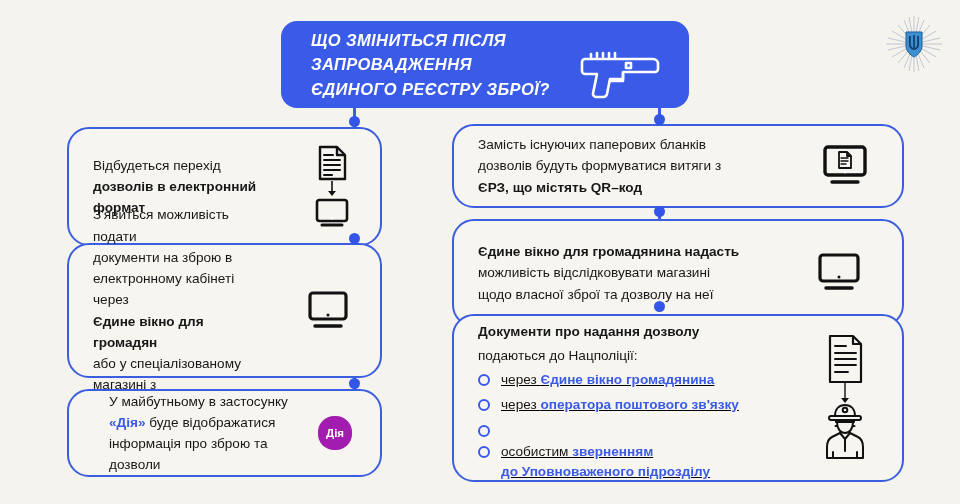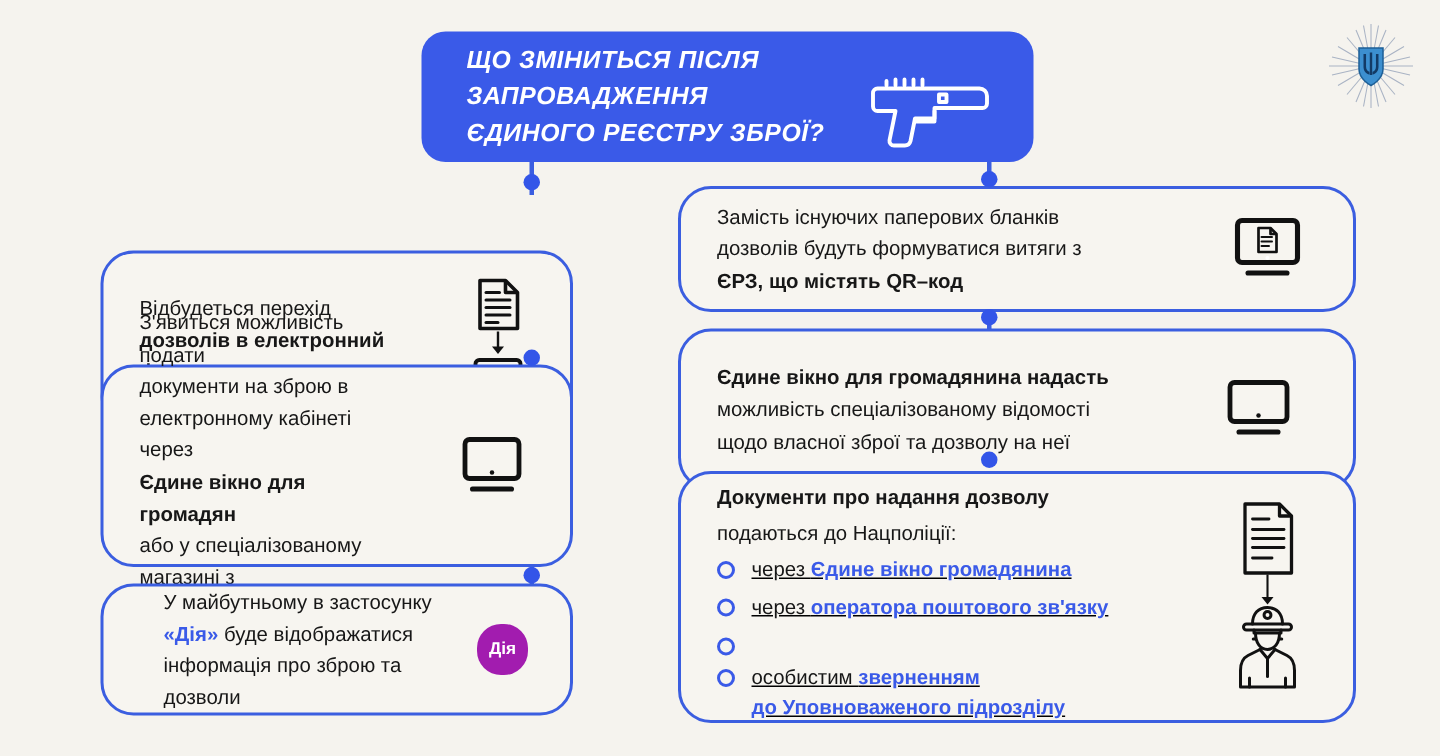--- a/index.html
+++ b/index.html
@@ -40,21 +40,21 @@
     border:2.5px solid #3b5ee0;border-radius:22px;
     box-sizing:border-box;z-index:2;
     display:flex;align-items:center;
   }
   .card .body{padding-left:24px;padding-right:6px;flex:1;}
   .card p{margin:0;color:#171717;font-size:13.6px;line-height:1.56;}
   .hl{color:#3a5ae8;font-weight:bold;}
   .ico{flex:0 0 auto;display:flex;align-items:center;justify-content:center;}
 
   
-  #card-l1{left:67px;  top:127px; width:315px; height:119px;margin-top:40px;}
+  #card-l1{left:67px;  top:127px; width:315px; height:119px;}
   #card-l2{left:67px;  top:243px; width:315px; height:135px;gap:36px;}
   #card-l3{left:67px;  top:389px; width:315px; height:88px;padding-left:16px;}
   #card-r1{left:452px; top:124px; width:452px; height:84px;}
   #card-r2{left:452px; top:219px; width:452px; height:108px;gap:15px;}
   #card-r3{left:452px; top:314px; width:452px; height:168px;}
 
   #card-l1 .ico{margin-right:26px;}
   #card-l2 .ico{margin-right:30px;}
   #card-l3 .ico{margin-right:28px;}
   #card-r1 .ico{margin-right:34px;}
@@ -238,21 +238,21 @@
         </g>
         <circle cx="23" cy="28" r="1.4" fill="#ffffff"></circle>
         <line x1="10" y1="38" x2="36" y2="38" stroke="#111111" stroke-width="3.4" stroke-linecap="round"></line>
       </svg>
     </div>
   </div>
 
   <div class="card" id="card-r2">
     <div class="body">
       <p class="hl">Єдине вікно для громадянина надасть</p>
-      <p>можливість спеціалізованому відомості</p>
+      <p>можливість відслідковувати магазині</p>
       <p>щодо власної зброї та дозволу на неї</p>
     </div>
     <div class="ico">
       <svg width="46" height="42" viewBox="0 0 46 42">
         <rect x="4" y="3" width="38" height="26" rx="3" fill="none" stroke="#111111" stroke-width="3.2"></rect>
         <circle cx="23" cy="25" r="1.5" fill="#111111"></circle>
         <line x1="10" y1="36" x2="36" y2="36" stroke="#111111" stroke-width="3.4" stroke-linecap="round"></line>
       </svg>
     </div>
   </div>

